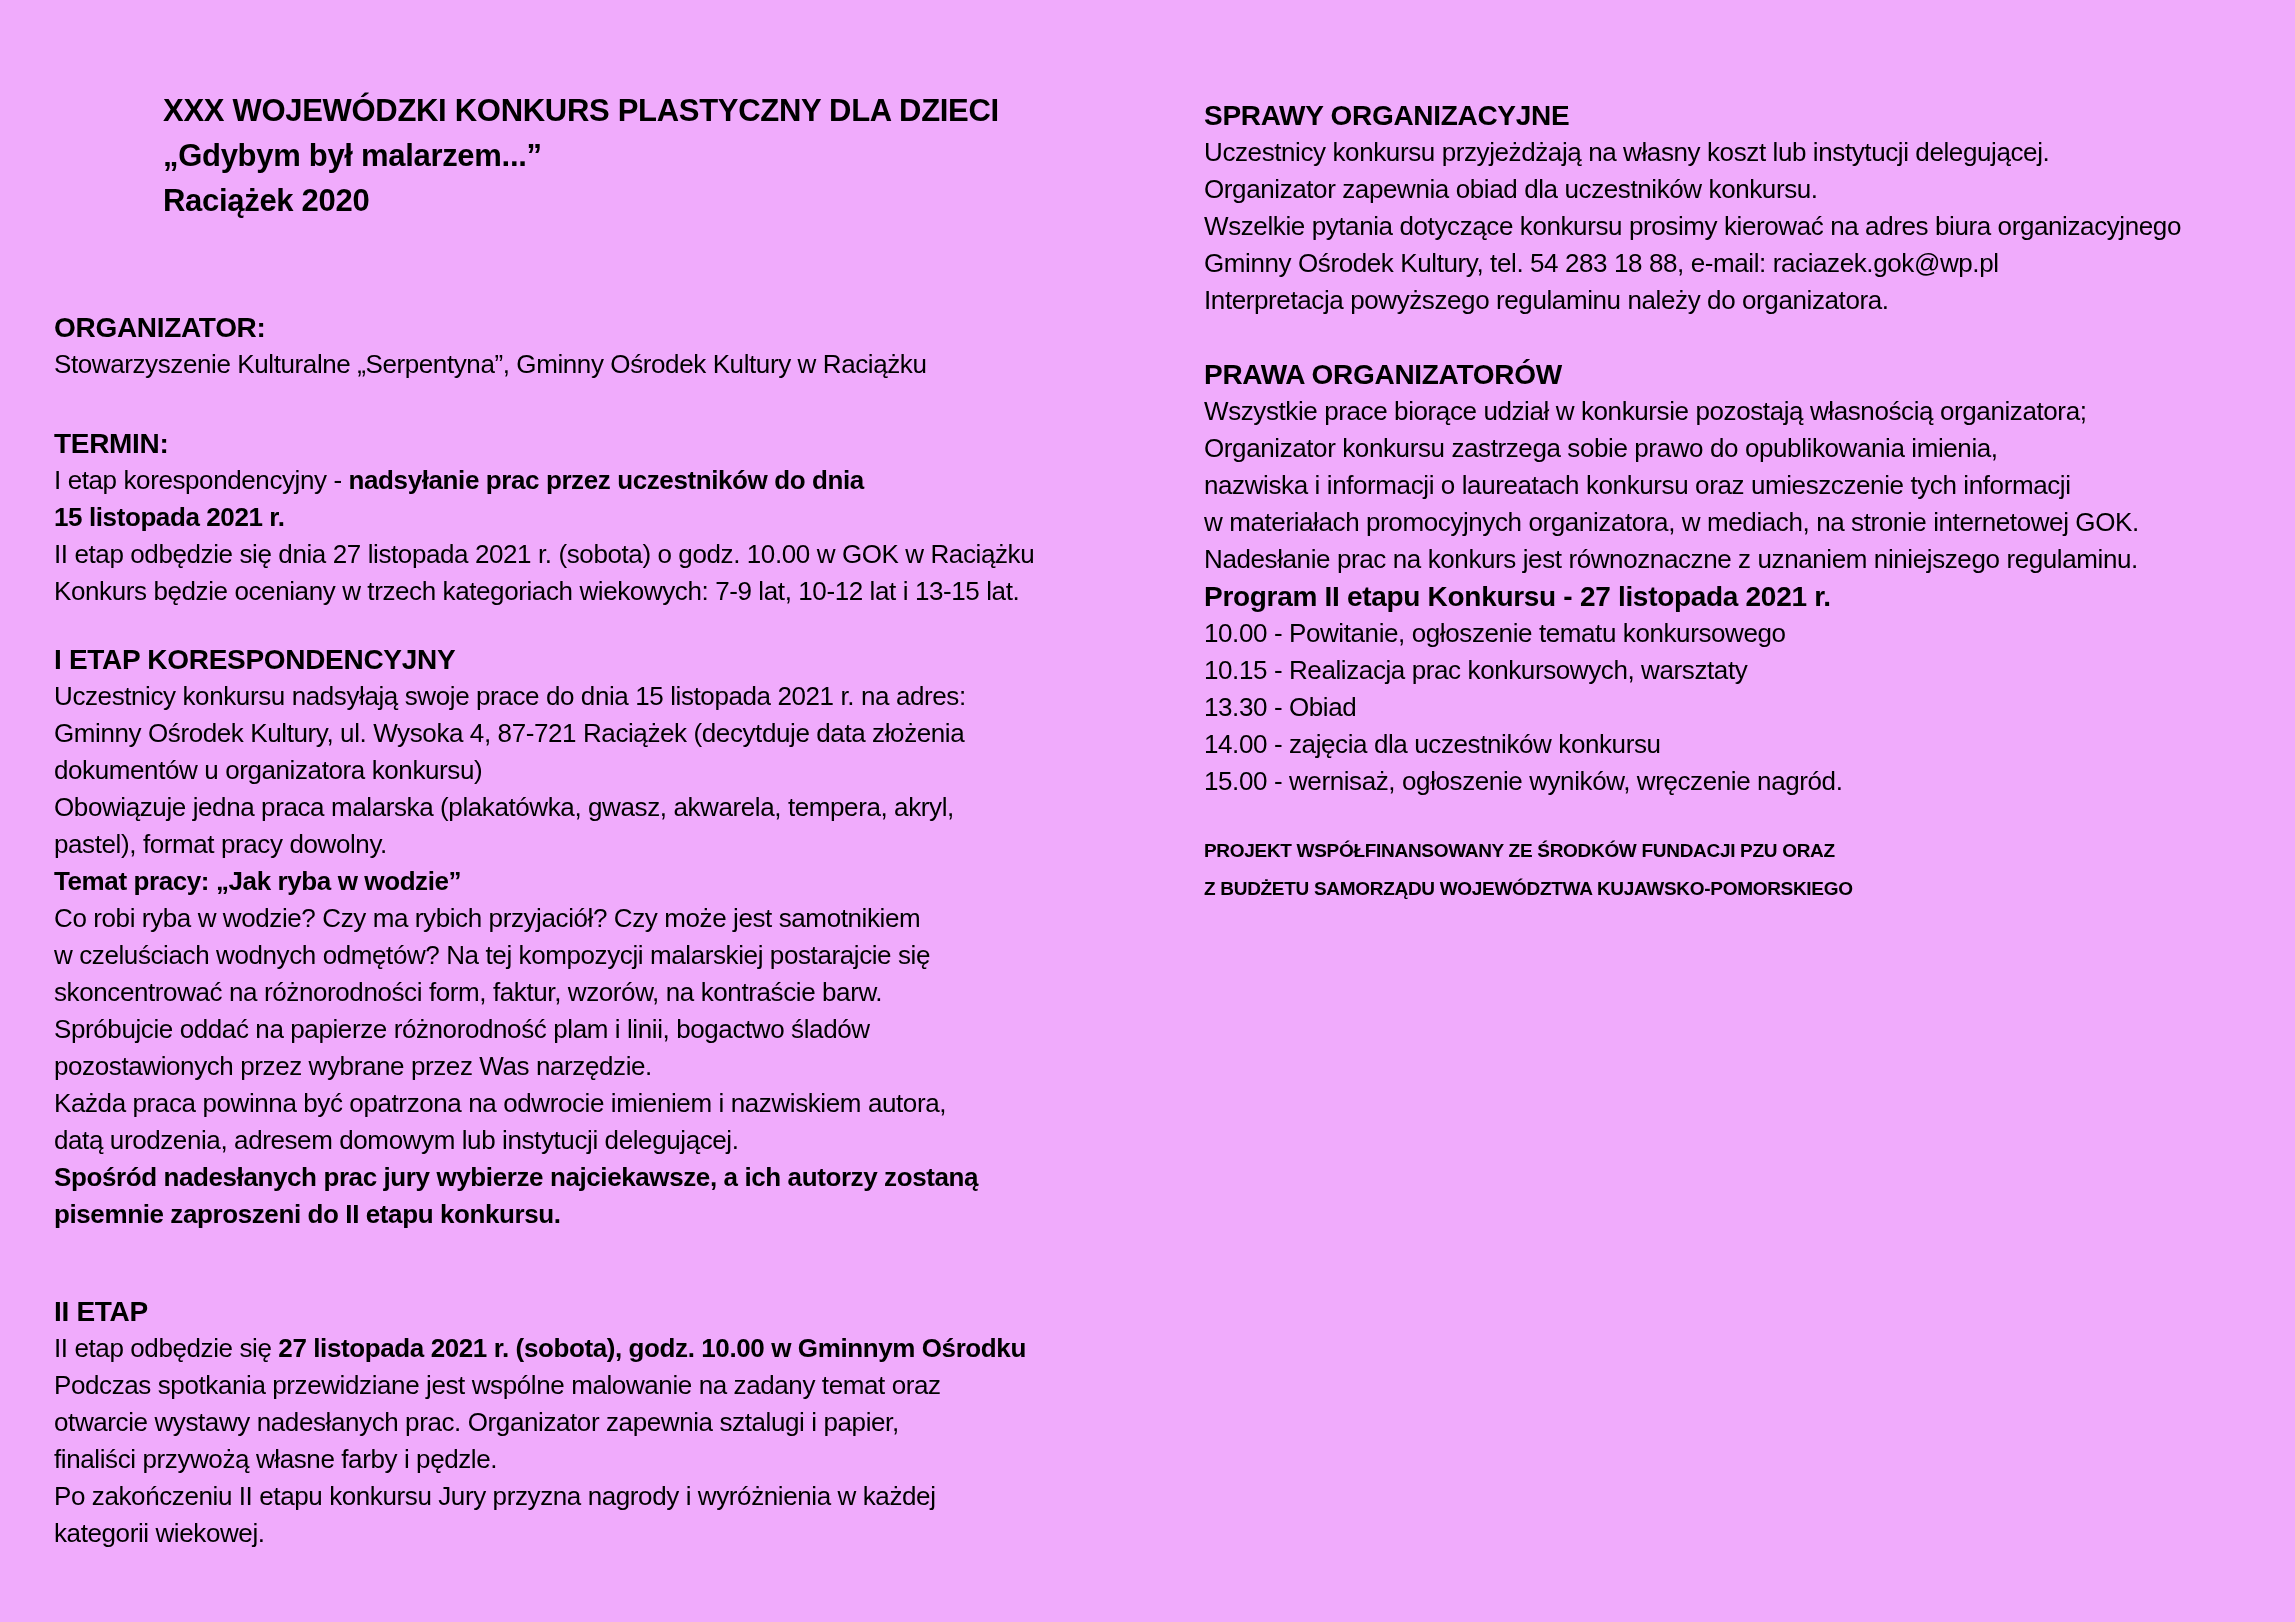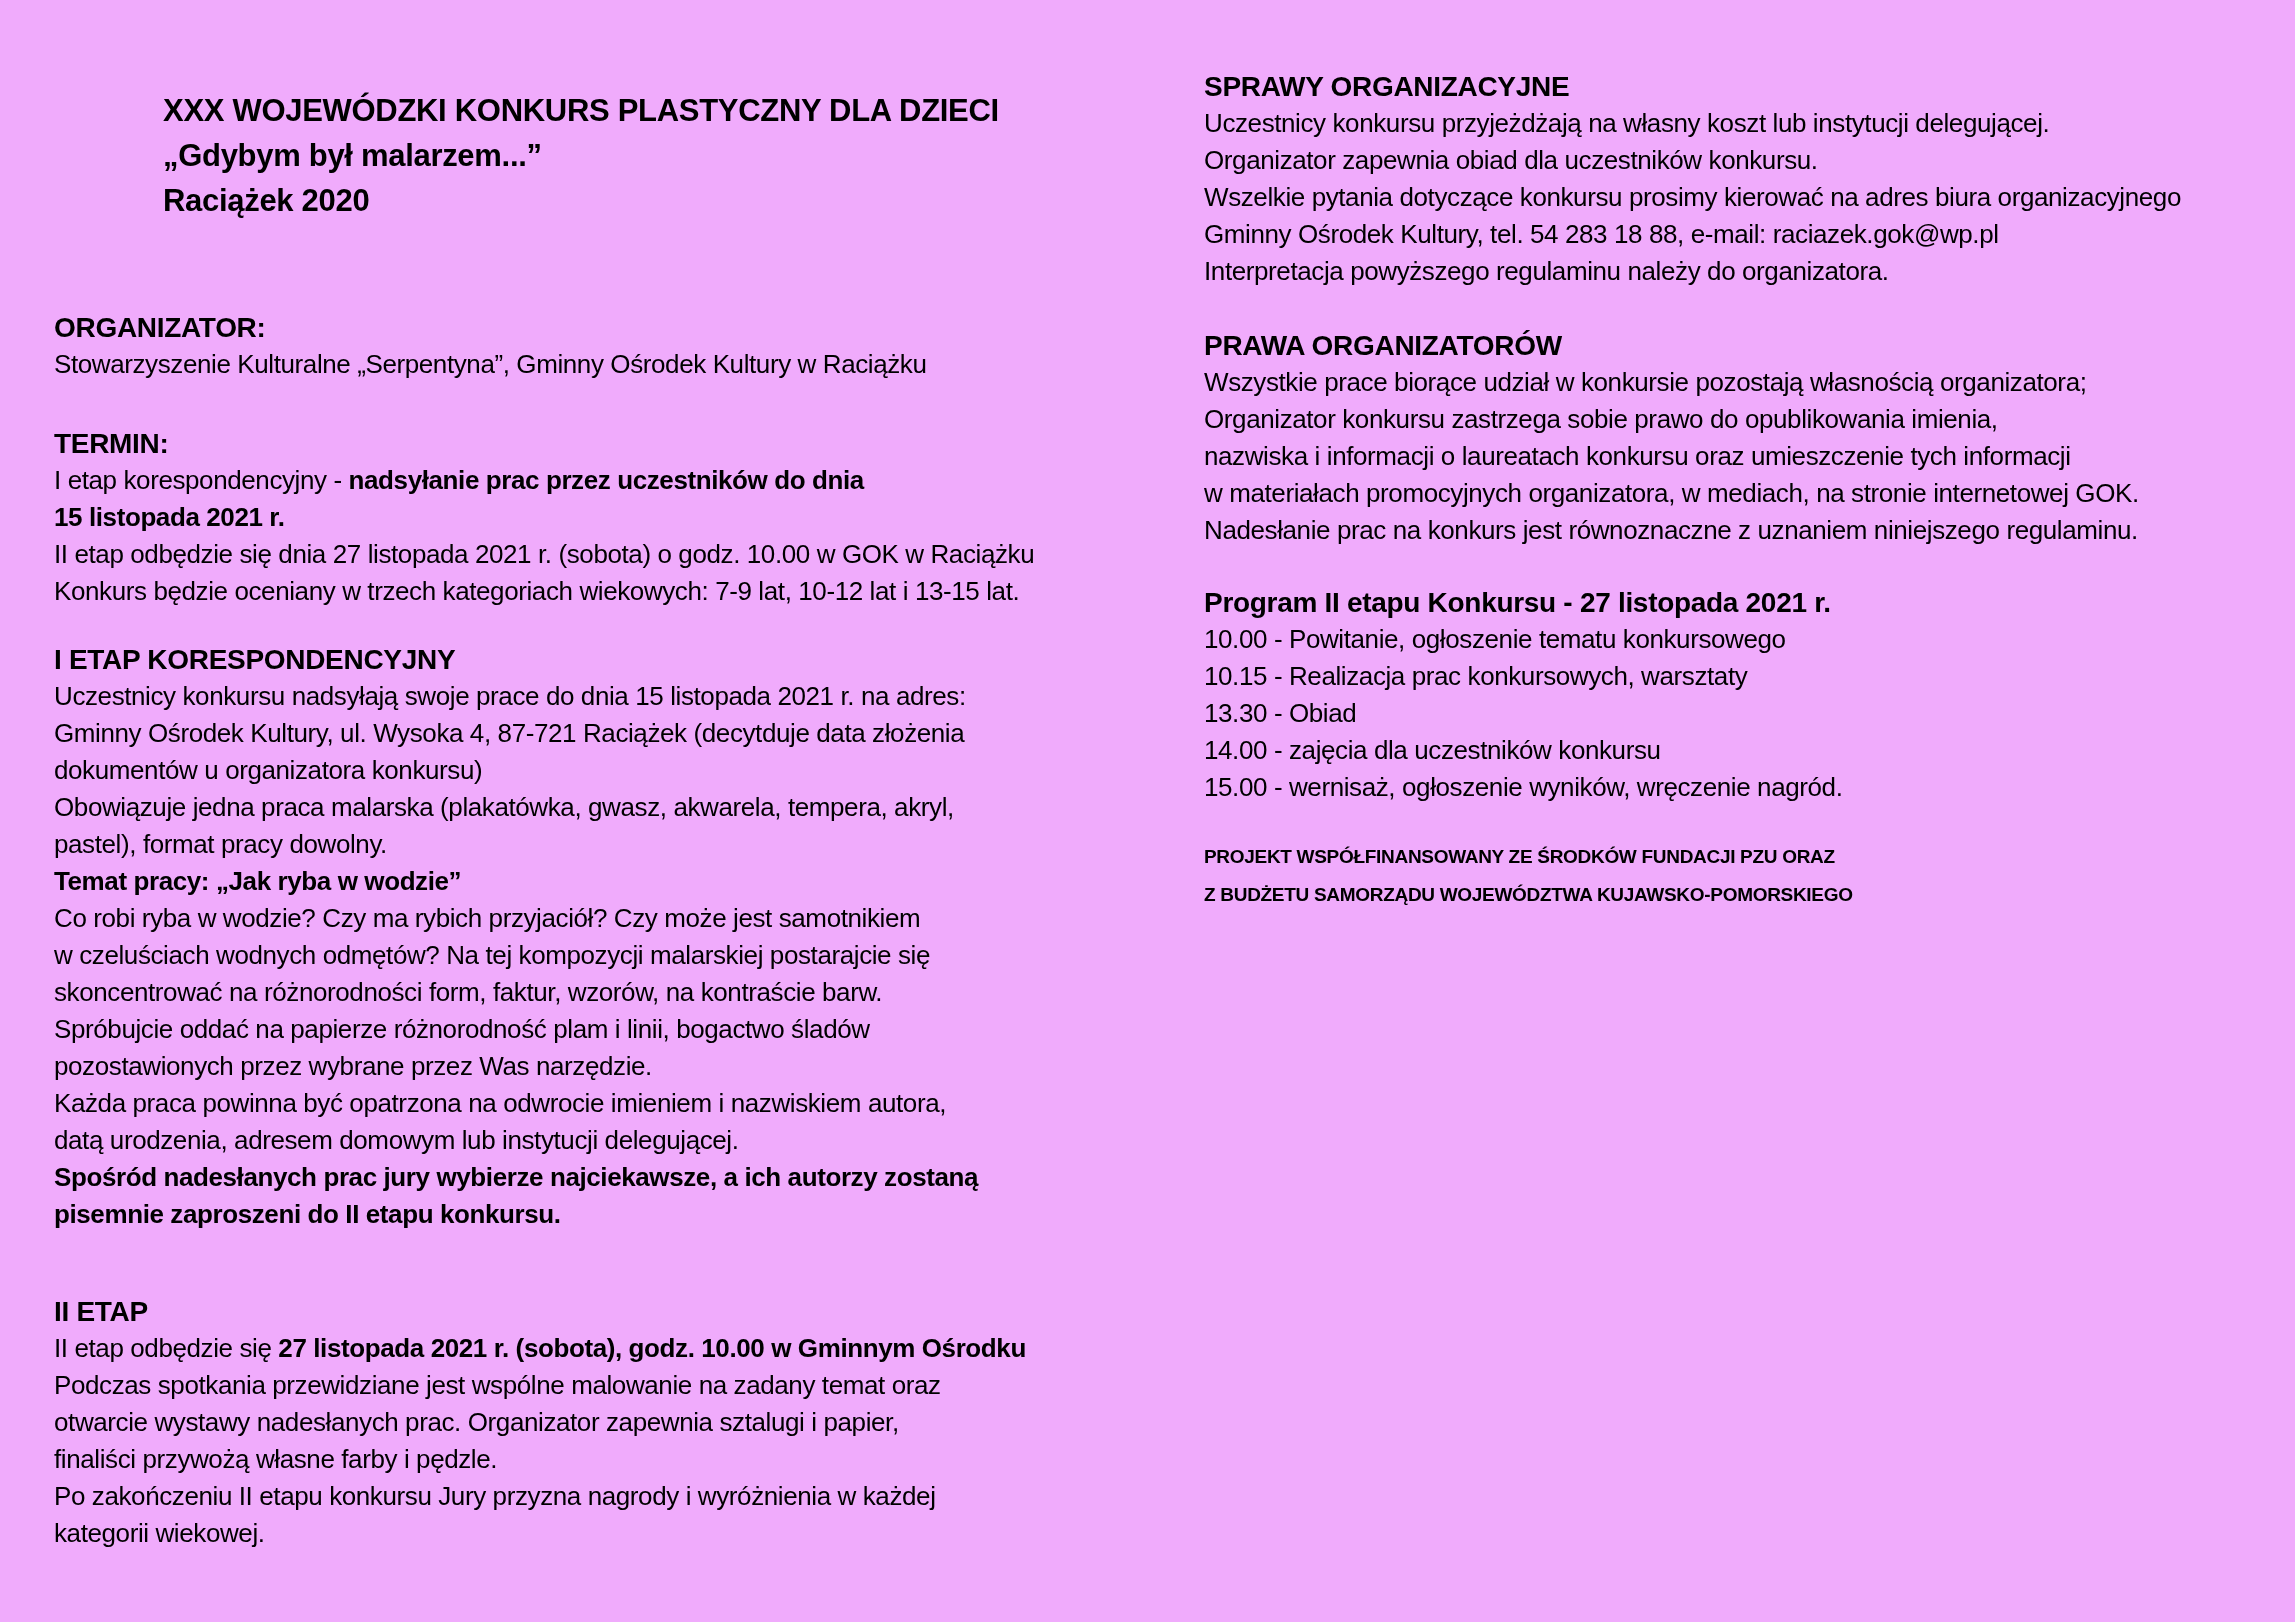--- a/index.html
+++ b/index.html
@@ -44,23 +44,23 @@
     font-size: 19px;
     font-weight: bold;
     line-height: 38px;
     letter-spacing: -0.3px;
   }
   
   .mt-organizator { margin-top: 86px; }
   .mt-termin      { margin-top: 42px; }
   .mt-etap1       { margin-top: 31px; }
   .mt-etap2       { margin-top: 60px; }
-  .mt-sprawy      { margin-top: 68px; }
+  .mt-sprawy      { margin-top: 97px; }
   .mt-prawa       { margin-top: 37px; }
-  .mt-program     { margin-top: 35px; }
+  .mt-program     { }
   .mt-projekt     { margin-top: 32px; }
 </style>
 </head>
 <body>
 
 <div class="page">
 
   <div class="col col-left">
 
     <div class="doc-title">

